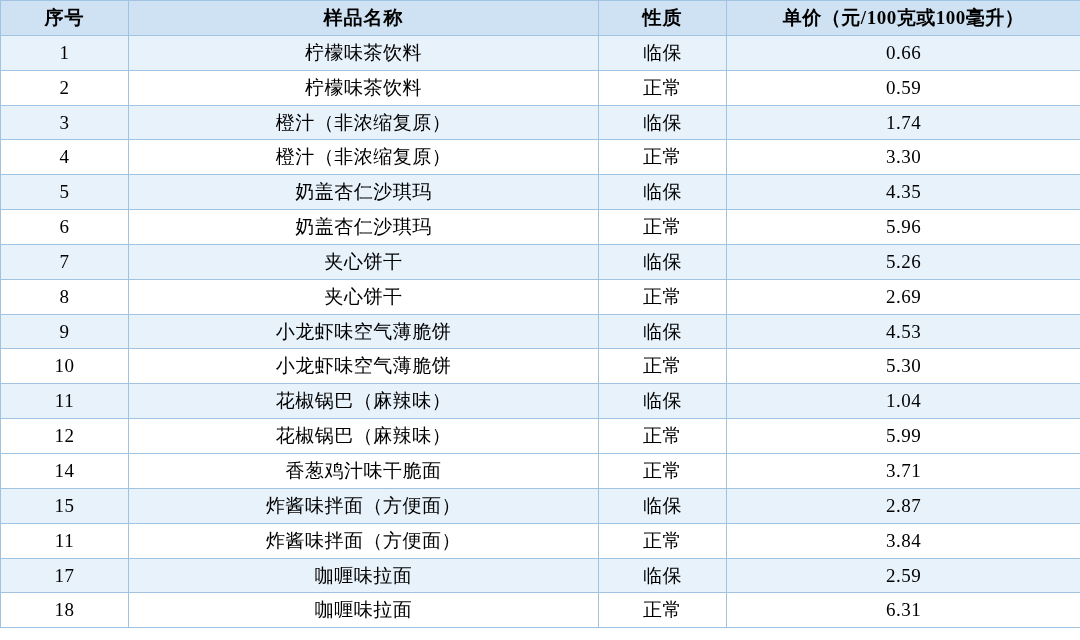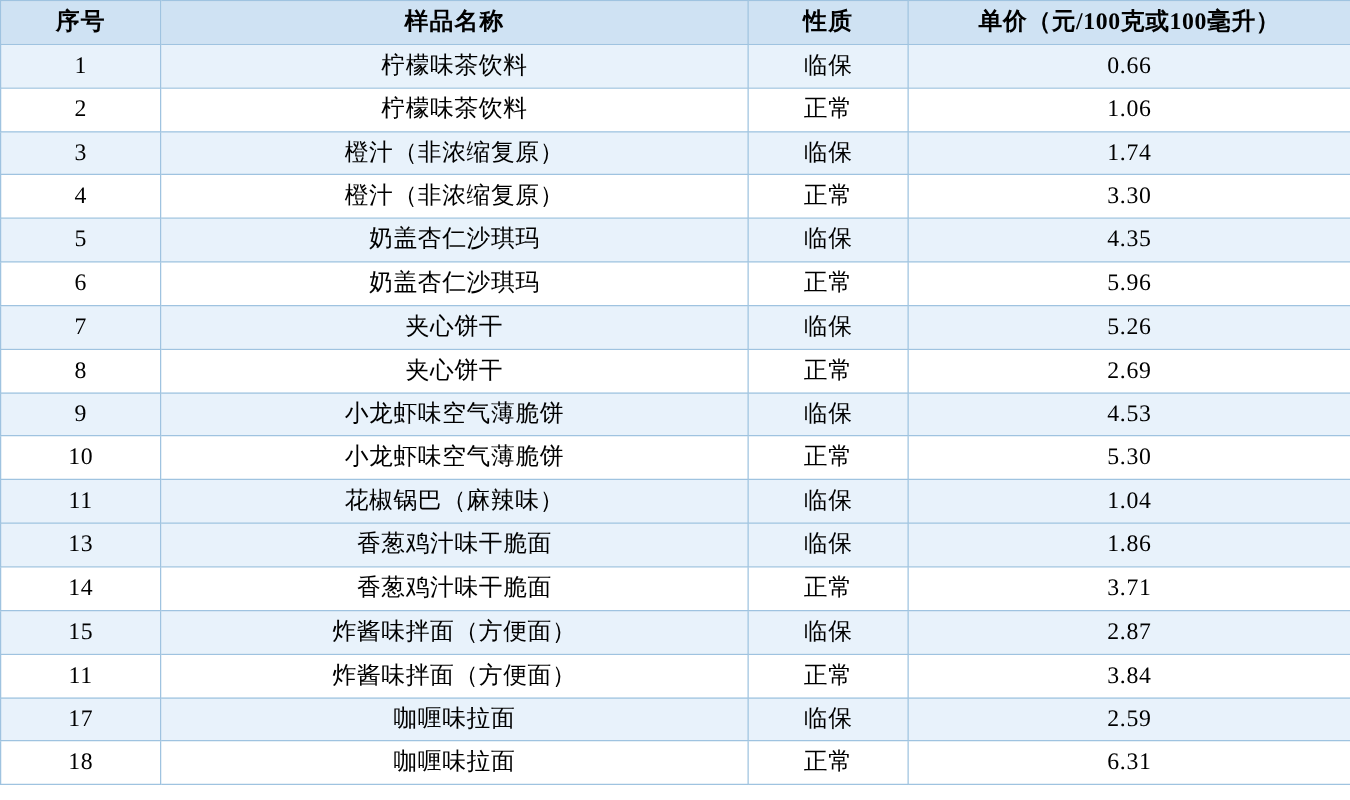--- a/index.html
+++ b/index.html
@@ -87,21 +87,21 @@
         <tr class="row-odd">
           <td class="cell-index">1</td>
           <td class="cell-name">柠檬味茶饮料</td>
           <td class="cell-nature">临保</td>
           <td class="cell-price">0.66</td>
         </tr>
         <tr class="row-even">
           <td class="cell-index">2</td>
           <td class="cell-name">柠檬味茶饮料</td>
           <td class="cell-nature">正常</td>
-          <td class="cell-price">1.06</td>
+          <td class="cell-price">0.59</td>
         </tr>
         <tr class="row-odd">
           <td class="cell-index">3</td>
           <td class="cell-name">橙汁（非浓缩复原）</td>
           <td class="cell-nature">临保</td>
           <td class="cell-price">1.74</td>
         </tr>
         <tr class="row-even">
           <td class="cell-index">4</td>
           <td class="cell-name">橙汁（非浓缩复原）</td>
@@ -143,25 +143,25 @@
           <td class="cell-name">小龙虾味空气薄脆饼</td>
           <td class="cell-nature">正常</td>
           <td class="cell-price">5.30</td>
         </tr>
         <tr class="row-odd">
           <td class="cell-index">11</td>
           <td class="cell-name">花椒锅巴（麻辣味）</td>
           <td class="cell-nature">临保</td>
           <td class="cell-price">1.04</td>
         </tr>
-        <tr class="row-odd">
-          <td class="cell-index">13</td>
-          <td class="cell-name">香葱鸡汁味干脆面</td>
-          <td class="cell-nature">临保</td>
-          <td class="cell-price">1.86</td>
+        <tr class="row-even">
+          <td class="cell-index">12</td>
+          <td class="cell-name">花椒锅巴（麻辣味）</td>
+          <td class="cell-nature">正常</td>
+          <td class="cell-price">5.99</td>
         </tr>
         <tr class="row-even">
           <td class="cell-index">14</td>
           <td class="cell-name">香葱鸡汁味干脆面</td>
           <td class="cell-nature">正常</td>
           <td class="cell-price">3.71</td>
         </tr>
         <tr class="row-odd">
           <td class="cell-index">15</td>
           <td class="cell-name">炸酱味拌面（方便面）</td>

